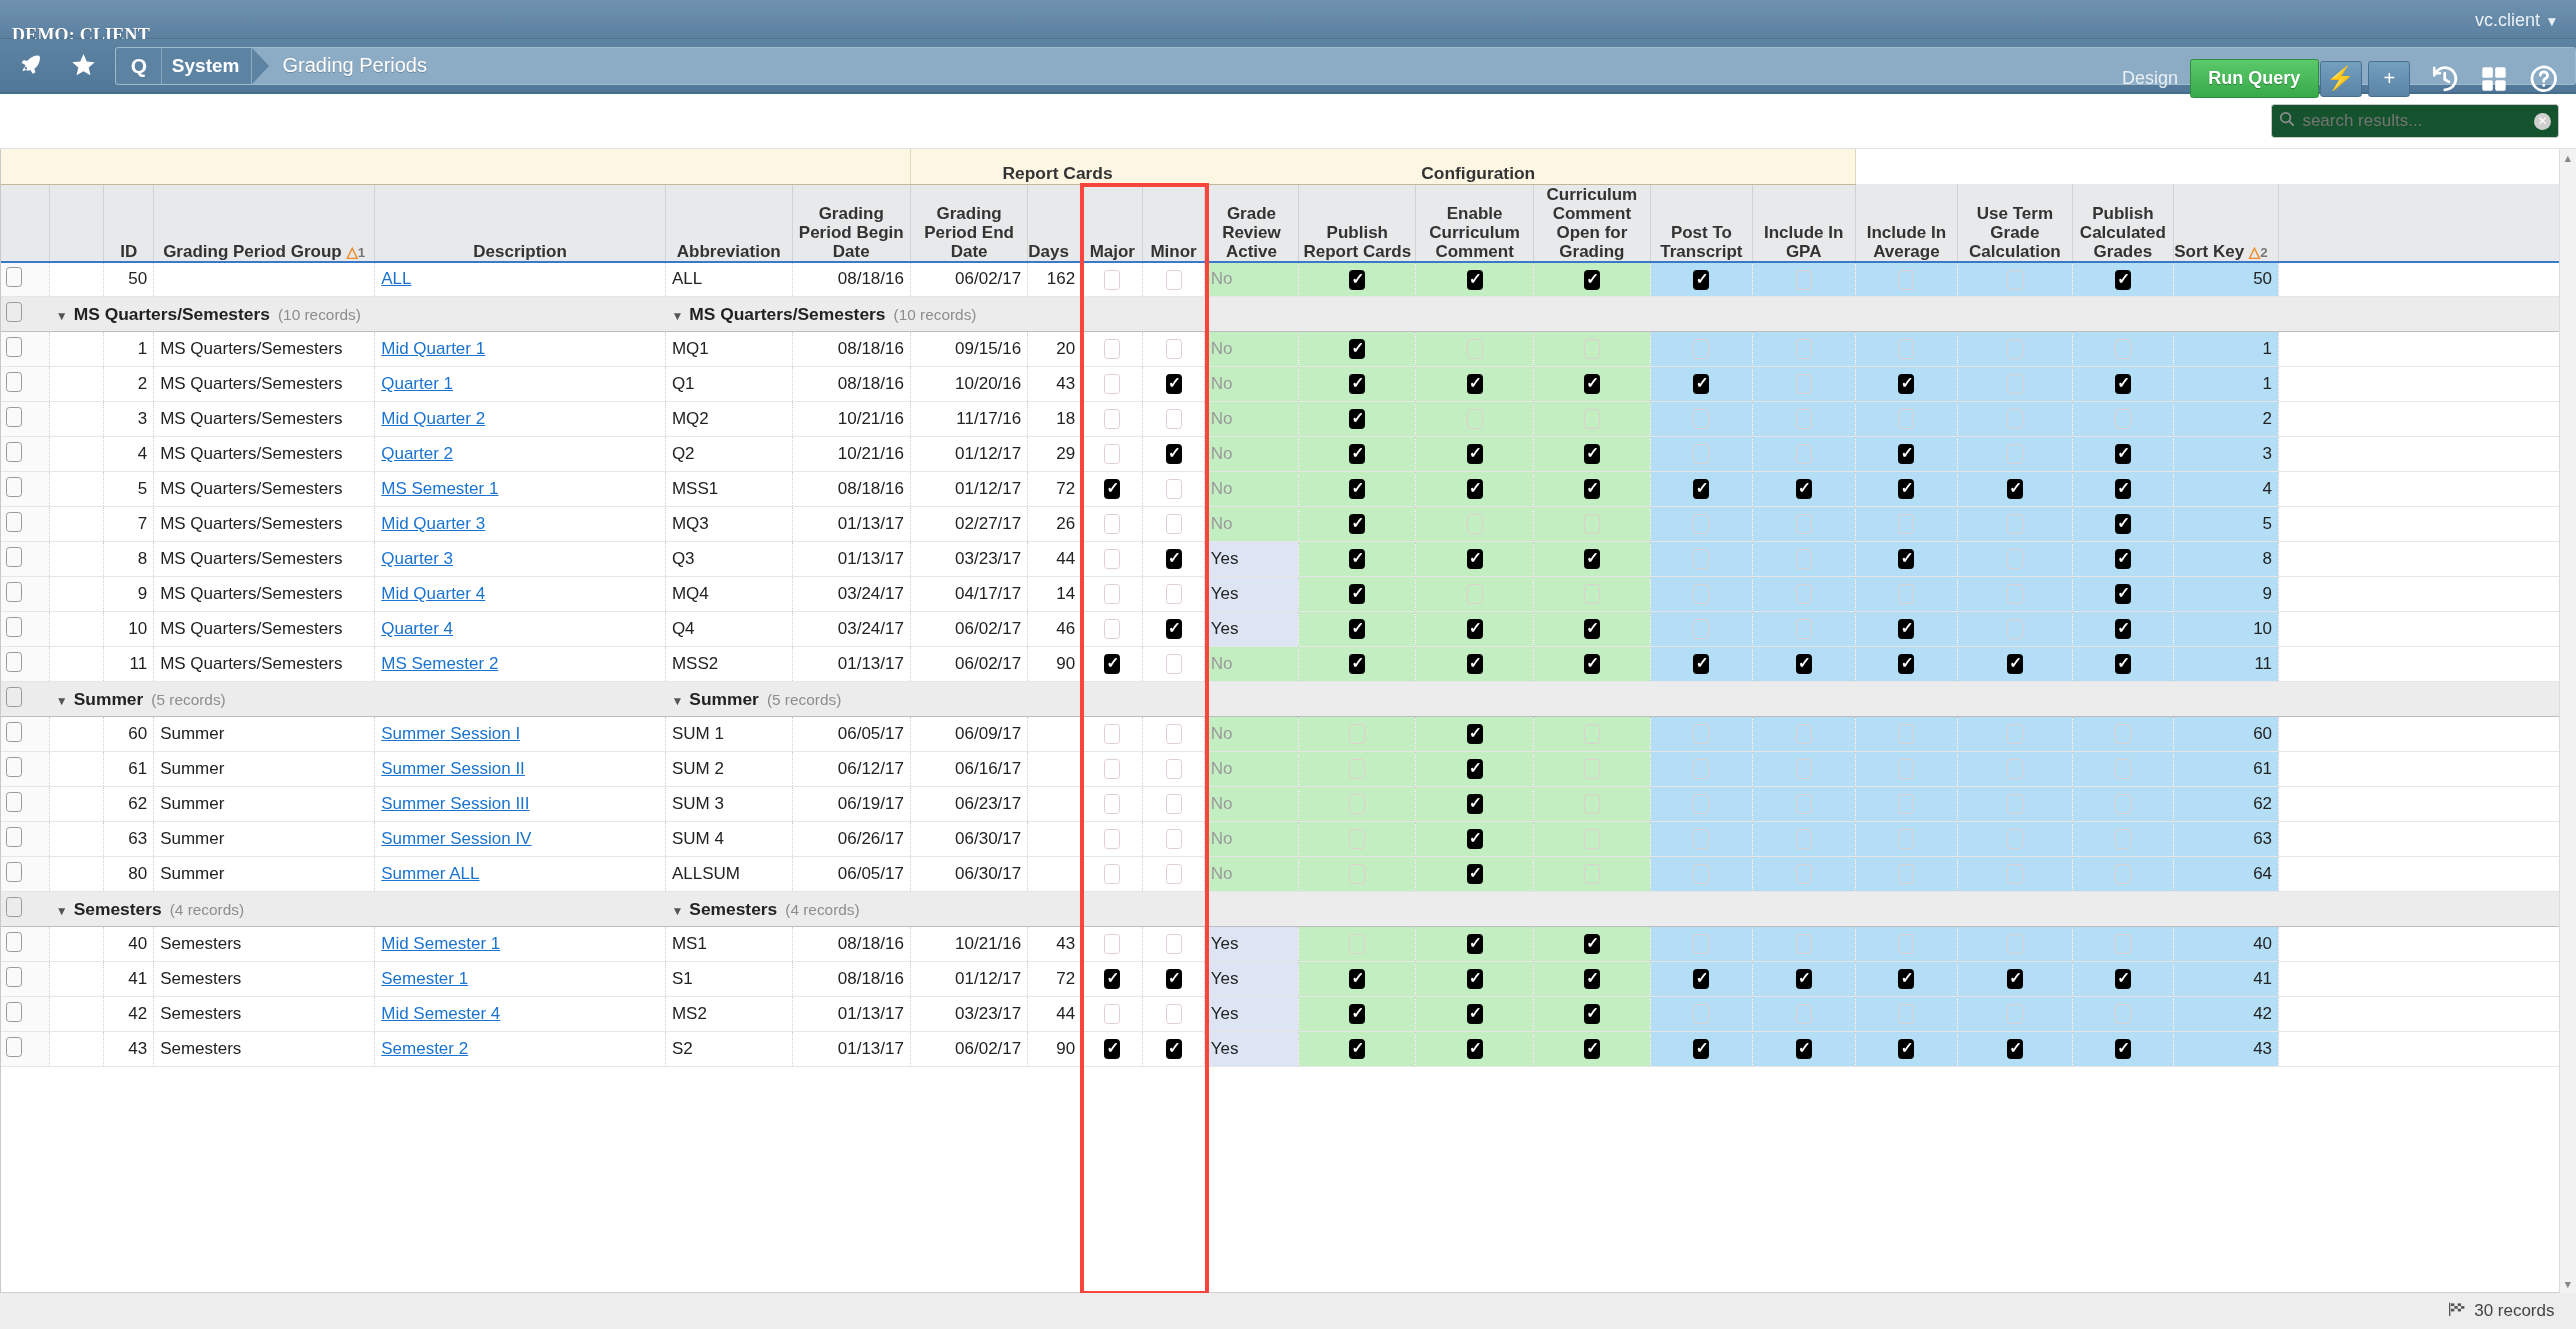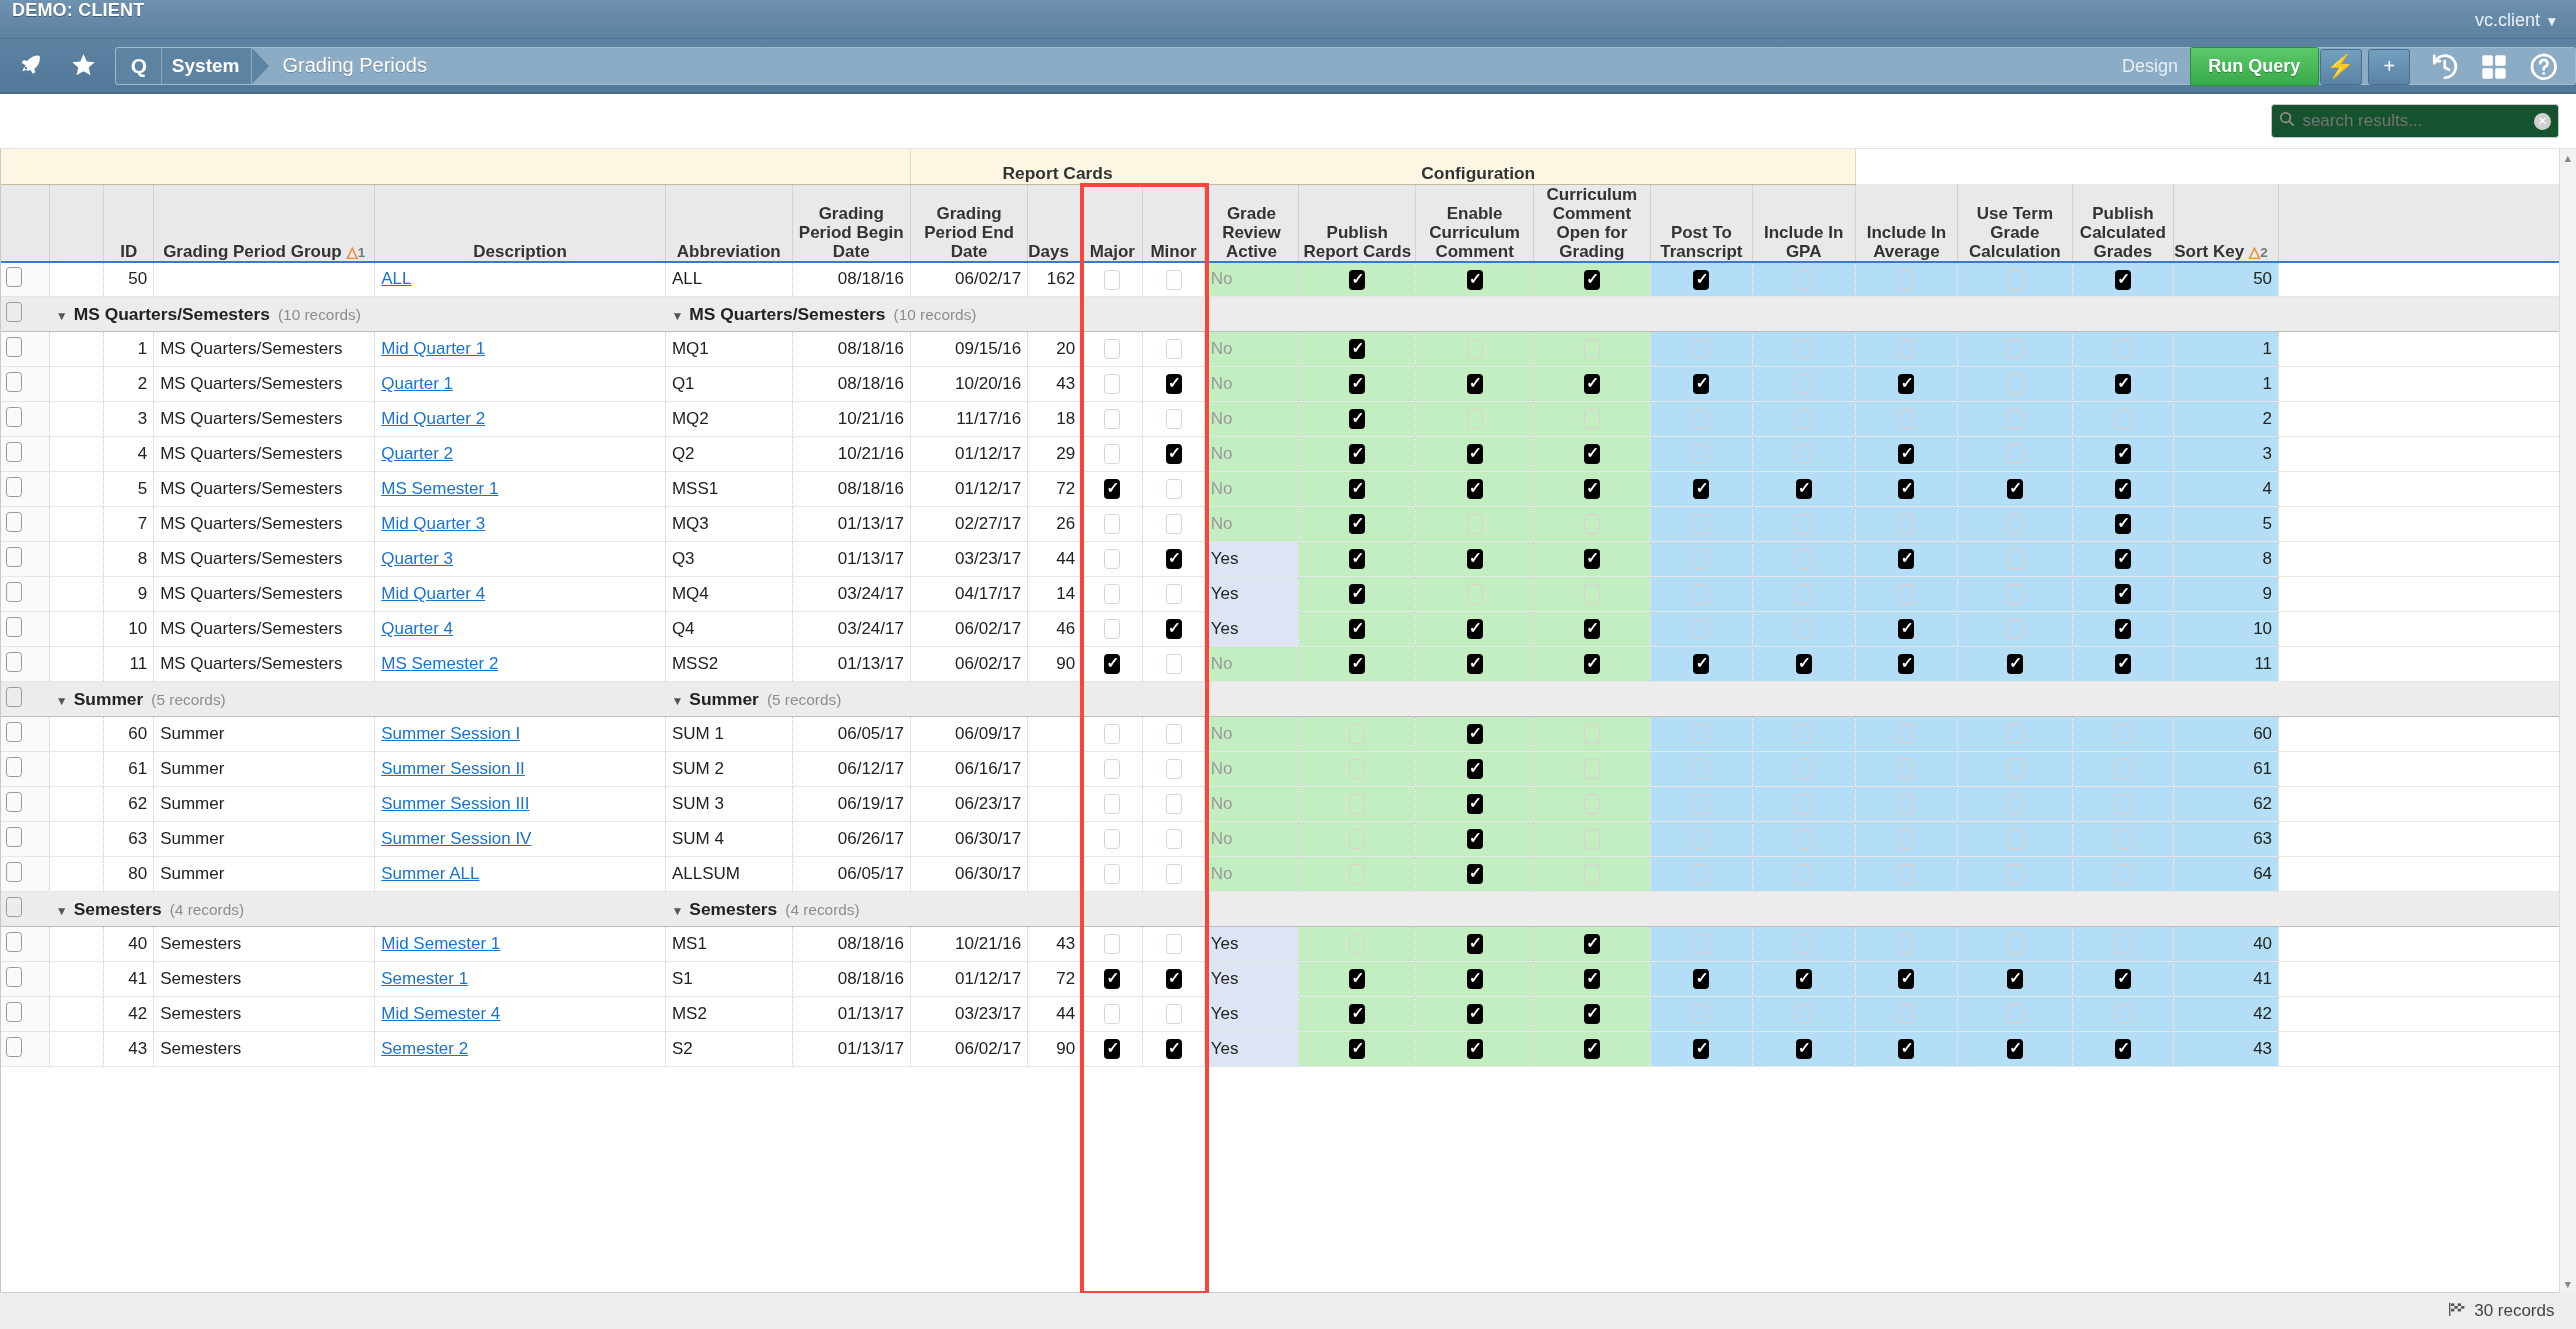--- a/index.html
+++ b/index.html
@@ -12,23 +12,24 @@
   }
 
   
   .topbar {
     height:39px;
     background: linear-gradient(to bottom, #6e92b0 0%, #5c809f 100%);
     position:relative;
     border-bottom:0.7px solid #50718d;
   }
   .client-tag {
-    position:absolute; left:12px; top:0;
+    position:absolute; left:12px; top:25px;
     color:#ffffff; font-size:18px; font-weight:bold; letter-spacing:0.2px;
     text-shadow:0 0.7px 0.7px rgba(0,0,0,.35);
+    font-family:Liberation Serif, serif;
   }
   .user-menu {
     position:absolute; right:17.4px; top:10px;
     color:#e9f1f7; font-size:18px;
   }
   .user-menu .caret { font-size:13.4px; margin-left:5.4px; }
 
   
   .navbar {
     height:55px;
@@ -73,21 +74,21 @@
     border-top:18px solid transparent;
     border-bottom:18px solid transparent;
     border-left:17.4px solid #5d83a3;
   }
   .bc-page {
     color:#fff; font-size:20px; margin-left:31px;
     text-shadow:0 0.7px 0.7px rgba(0,0,0,.22);
   }
   .nav-right {
     display:flex; align-items:center; gap:0px;
-    position:absolute; right:10.7px; top:0; height:55px;
+    position:absolute; right:10.7px; top:12px; height:55px;
   }
   .design-link { color:#e8f0f6; font-size:18px; margin-right:12px; }
   .btn-run {
     background:linear-gradient(to bottom,#5cc96a,#37aa4a);
     border:0.7px solid #2d8f3d;
     color:#fff; font-weight:bold; font-size:18px;
     padding:8px 17.4px; border-radius:2.7px;
     text-shadow:0 0.7px 0.7px rgba(0,0,0,.3);
     margin-right:1px;
   }

